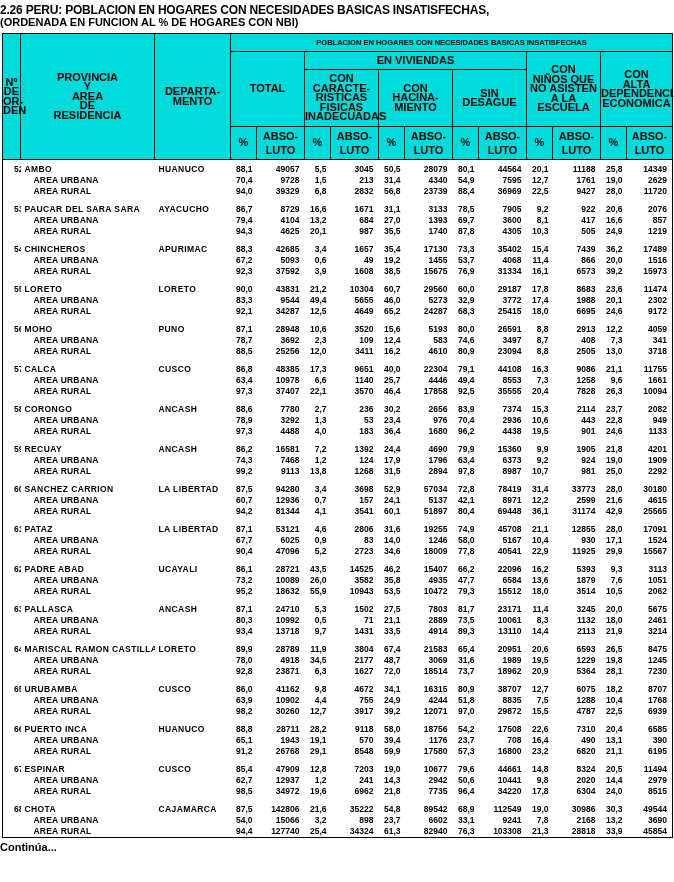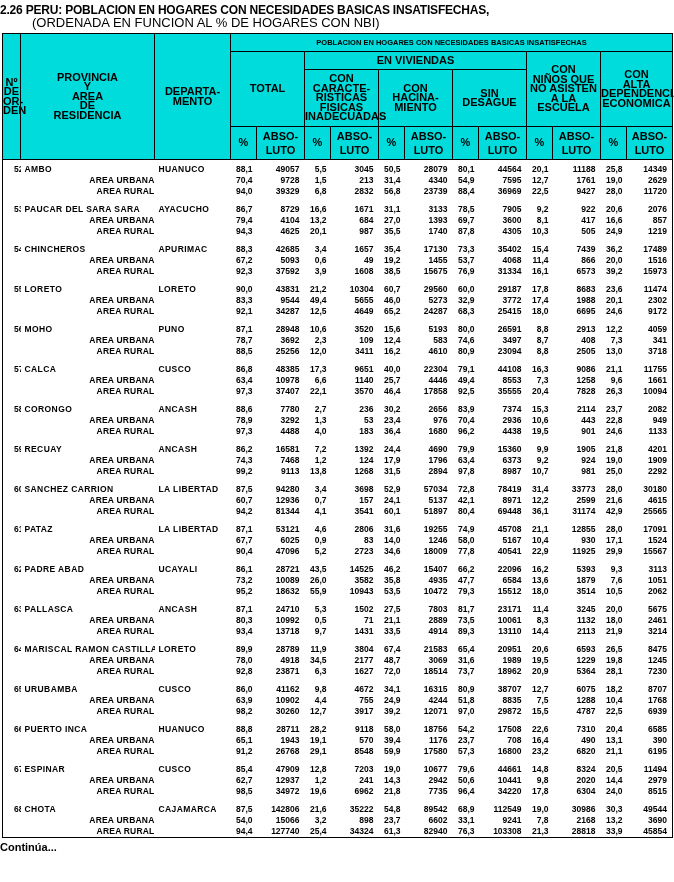--- a/index.html
+++ b/index.html
@@ -1,29 +1,29 @@
 <!DOCTYPE html>
 <html style="--hdr-bg: #00dcdc;"><head>
 <meta charset="utf-8">
 <style>
   html,body { margin:0; padding:0; background:#ffffff; }
   body { width:674px; height:882px; font-family:"Liberation Sans", sans-serif; color:#000; overflow:hidden; }
   .title-block { padding:3px 4px 2px 0; }
   .title-l1, .title-l2 { font-size:12px; font-weight:bold; letter-spacing:-0.2px; line-height:14px; white-space:nowrap; }
-  .title-l3 { font-size:13px; font-weight:normal; line-height:11px; white-space:nowrap;margin-left:32px; }
+  .title-l3 { font-size:11px; font-weight:bold; line-height:11px; white-space:nowrap; }
   table.nbi { border-collapse:collapse; table-layout:fixed; width:670px; margin-left:2px; margin-top:3px; border:1.5px solid #000; }
   thead th { background:var(--hdr-bg,#00dcdc); border:1px solid #000; font-size:11px; font-weight:bold; text-align:center; vertical-align:middle; padding:1px 0; white-space:pre-line; line-height:9.5px; }
   th.band { font-size:7.5px; }
   th.abs-head { line-height:14px; }
   tbody td { font-size:8.5px; font-weight:bold; line-height:11px; padding:0; vertical-align:bottom; white-space:nowrap; overflow:hidden; }
   td.num { text-align:right; padding-right:5px; }
   td.pct { text-align:right; padding-right:4px; }
   td.orden { text-align:left; padding-left:11px; }
   td.prov { padding-left:4px; letter-spacing:0.4px; }
-  td.area { padding-left:13px; letter-spacing:0.2px;text-align:right; }
+  td.area { padding-left:13px; letter-spacing:0.2px; }
   tr.block-start td { padding-top:7px; }
   tbody tr:first-child td { padding-top:4px; }
   .footer { font-size:11px; font-weight:bold; padding:3px 6px 0 0; }
 </style>
 </head>
 <body>
 
 <div class="title-block">
   <div class="title-l1">2.26  PERU: POBLACION EN HOGARES CON NECESIDADES BASICAS INSATISFECHAS,</div>
   <div class="title-l3">(ORDENADA EN FUNCION AL % DE HOGARES CON NBI)</div>

